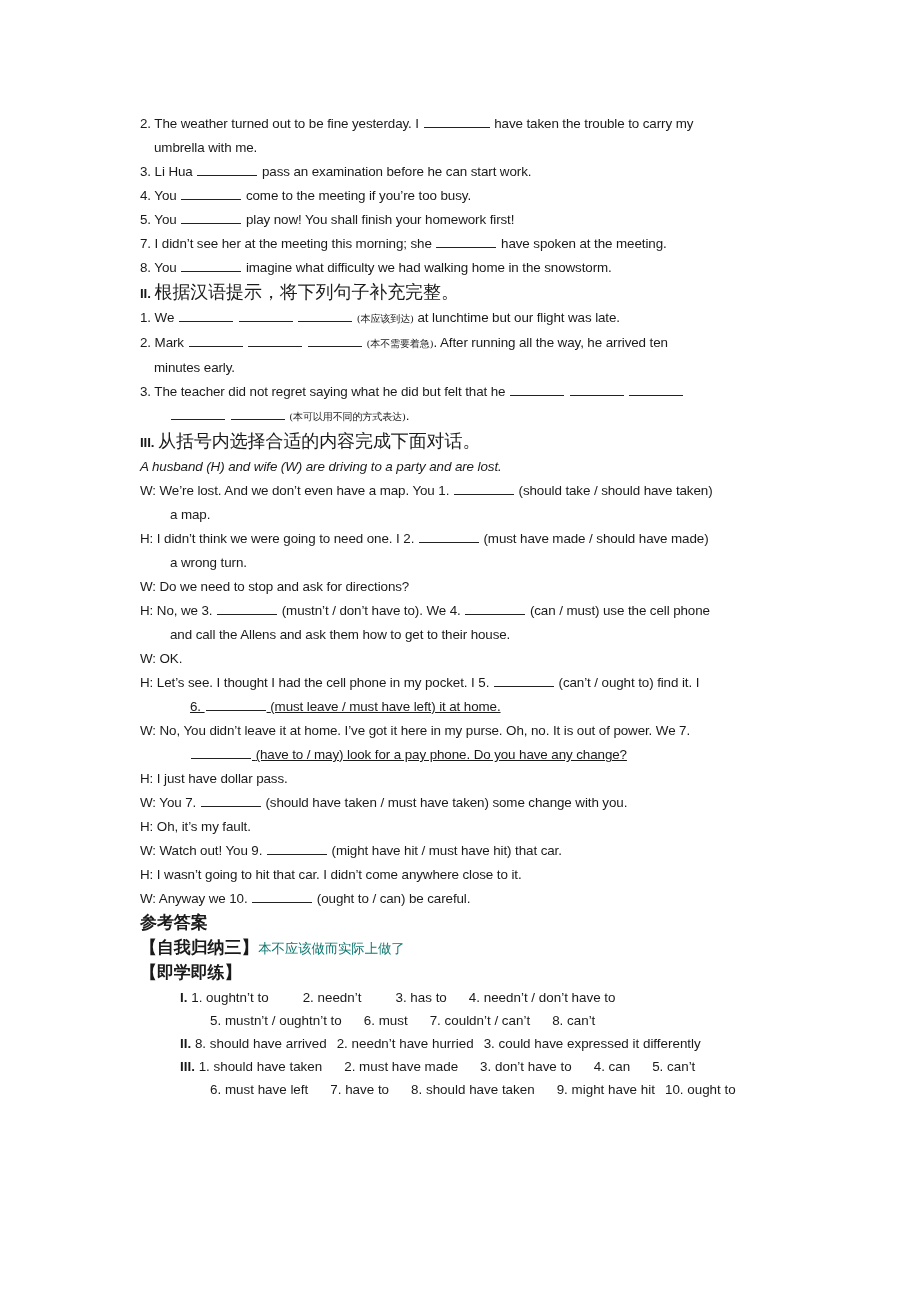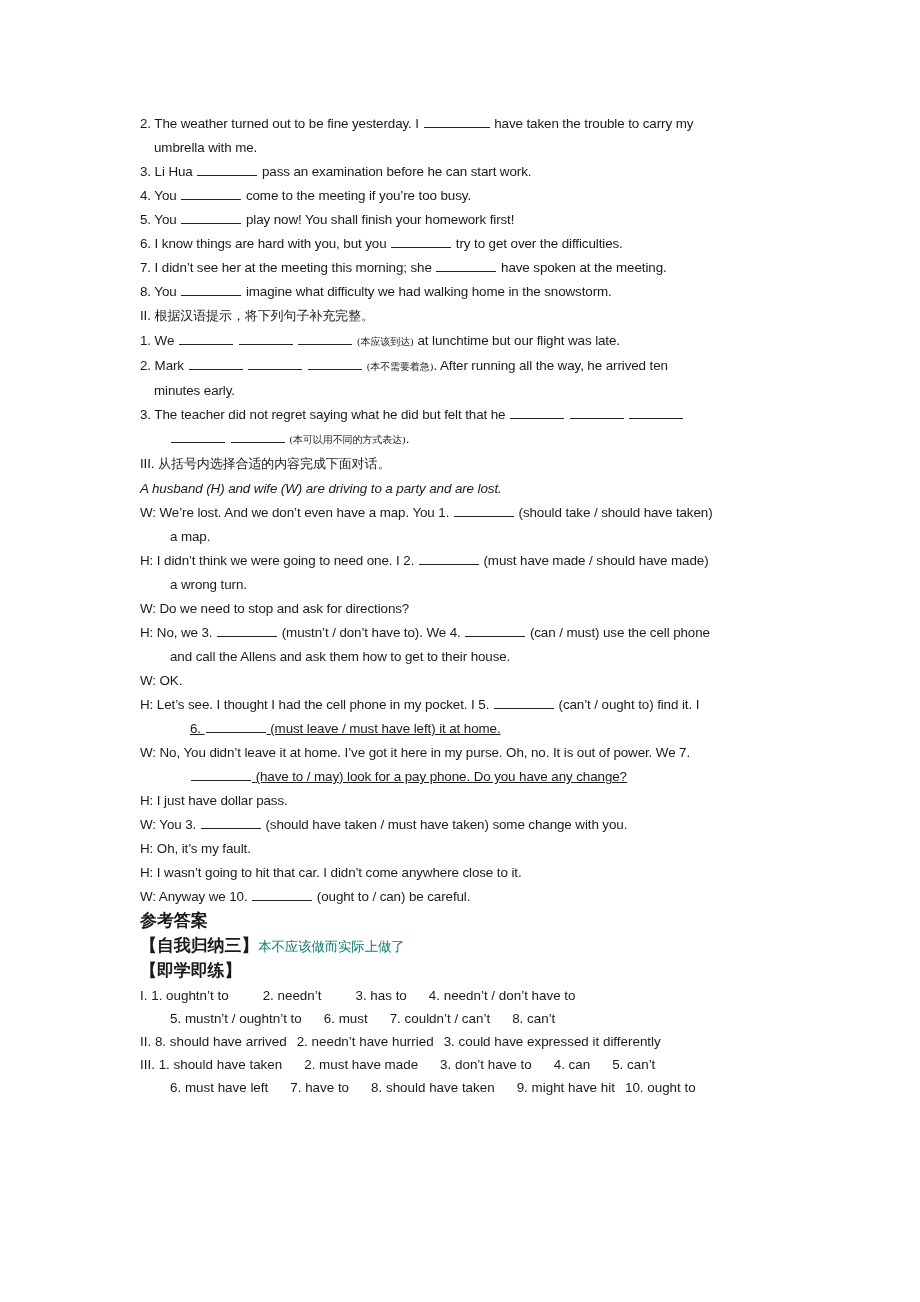--- a/index.html
+++ b/index.html
@@ -33,22 +33,22 @@
     font-size: 13.4px;
     line-height: 24px;
     white-space: nowrap;
     letter-spacing: -0.1px;
   }
   .ind-1 { padding-left: 14px; }
   .ind-2 { padding-left: 30px; }
   .ind-3 { padding-left: 50px; text-decoration: underline; }
   .it { font-style: italic; }
   .cn {
-    font-family: Liberation Mono, monospace;
-    font-size: 13px;
+    font-family: Liberation Sans, sans-serif;
+    font-size: 18px;
   }
   .cn-kai {
     font-family: "DejaVu Serif", serif;
     font-size: 10px;
   }
   .cn-b {
     font-family: Liberation Serif, serif;
     font-weight: bold;
     font-size: 17px;
   }
@@ -63,39 +63,38 @@
     height: 0.92em;
     vertical-align: baseline;
     margin: 0 1px;
   }
   .blank-sm { width: 54px; }
   .blank-md { width: 60px; }
   .blank-lg { width: 66px; }
   .gap-sm { display: inline-block; width: 10px; }
   .gap-md { display: inline-block; width: 22px; }
   .gap-lg { display: inline-block; width: 34px; }
-  .roman { font-weight: normal; }
-  .ak { font-size: 13.4px; line-height: 23px; white-space: nowrap; }
+  .roman { font-weight: bold; }
+  .ak { font-size: 13.4px; line-height: 23px; white-space: nowrap; margin-left: 40px; }
 </style>
 </head>
 <body>
 
 <div class="page">
   <div class="content">
 
     <div class="ln"><span>2.</span> <span>The weather turned out to be fine yesterday. I</span> <span class="blank blank-lg"></span> <span>have taken the trouble to carry my</span></div>
     <div class="ln ind-1"><span>umbrella with me.</span></div>
 
     <div class="ln"><span>3.</span> <span>Li Hua</span> <span class="blank blank-md"></span> <span>pass an examination before he can start work.</span></div>
 
     <div class="ln"><span>4.</span> <span>You</span> <span class="blank blank-md"></span> <span>come to the meeting if you’re too busy.</span></div>
 
     <div class="ln"><span>5.</span> <span>You</span> <span class="blank blank-md"></span> <span>play now! You shall finish your homework first!</span></div>
 
-    <div class="ln"><span>6.</span> <span>I know things are hard with you, but you</span> <span class="blank blank-md"></span> <span>try to get over the difficulties.</span></div>
 
     <div class="ln"><span>7.</span> <span>I didn’t see her at the meeting this morning; she</span> <span class="blank blank-md"></span> <span>have spoken at the meeting.</span></div>
 
     <div class="ln"><span>8.</span> <span>You</span> <span class="blank blank-md"></span> <span>imagine what difficulty we had walking home in the snowstorm.</span></div>
 
     <div class="ln"><span class="roman">II.</span> <span class="cn">根据汉语提示，将下列句子补充完整。</span></div>
 
     <div class="ln"><span>1.</span> <span>We</span> <span class="blank blank-sm"></span> <span class="blank blank-sm"></span> <span class="blank blank-sm"></span> <span class="cn-kai">(本应该到达)</span> <span>at lunchtime but our flight was late.</span></div>
 
     <div class="ln"><span>2.</span> <span>Mark</span> <span class="blank blank-sm"></span> <span class="blank blank-sm"></span> <span class="blank blank-sm"></span> <span class="cn-kai">(本不需要着急)</span><span>. After running all the way, he arrived ten</span></div>
@@ -122,24 +121,25 @@
     <div class="ln"><span>W:</span> <span>OK.</span></div>
 
     <div class="ln"><span>H:</span> <span>Let’s see. I thought I had the cell phone in my pocket. I 5.</span> <span class="blank blank-md"></span> <span>(can’t / ought to) find it. I</span></div>
     <div class="ln ind-3"><span>6.</span> <span class="blank blank-md"></span> <span>(must leave / must have left) it at home.</span></div>
 
     <div class="ln"><span>W:</span> <span>No, You didn’t leave it at home. I’ve got it here in my purse. Oh, no. It is out of power. We 7.</span></div>
     <div class="ln ind-3"><span class="blank blank-md"></span> <span>(have to / may) look for a pay phone. Do you have any change?</span></div>
 
     <div class="ln"><span>H:</span> <span>I just have dollar pass.</span></div>
 
-    <div class="ln"><span>W:</span> <span>You 3.</span> <span class="blank blank-md"></span> <span>(should have taken / must have taken) some change with you.</span></div>
+    <div class="ln"><span>W:</span> <span>You 7.</span> <span class="blank blank-md"></span> <span>(should have taken / must have taken) some change with you.</span></div>
 
     <div class="ln"><span>H:</span> <span>Oh, it’s my fault.</span></div>
 
+    <div class="ln"><span>W:</span> <span>Watch out! You 9.</span> <span class="blank blank-md"></span> <span>(might have hit / must have hit) that car.</span></div>
 
     <div class="ln"><span>H:</span> <span>I wasn’t going to hit that car. I didn’t come anywhere close to it.</span></div>
 
     <div class="ln"><span>W:</span> <span>Anyway we 10.</span> <span class="blank blank-md"></span> <span>(ought to / can) be careful.</span></div>
 
     <div class="ln"><span class="cn-b">参考答案</span></div>
 
     <div class="ln"><span class="cn-b">【自我归纳三】</span><span class="cn-gray">本不应该做而实际上做了</span></div>
 
     <div class="ln"><span class="cn-b">【即学即练】</span></div>

